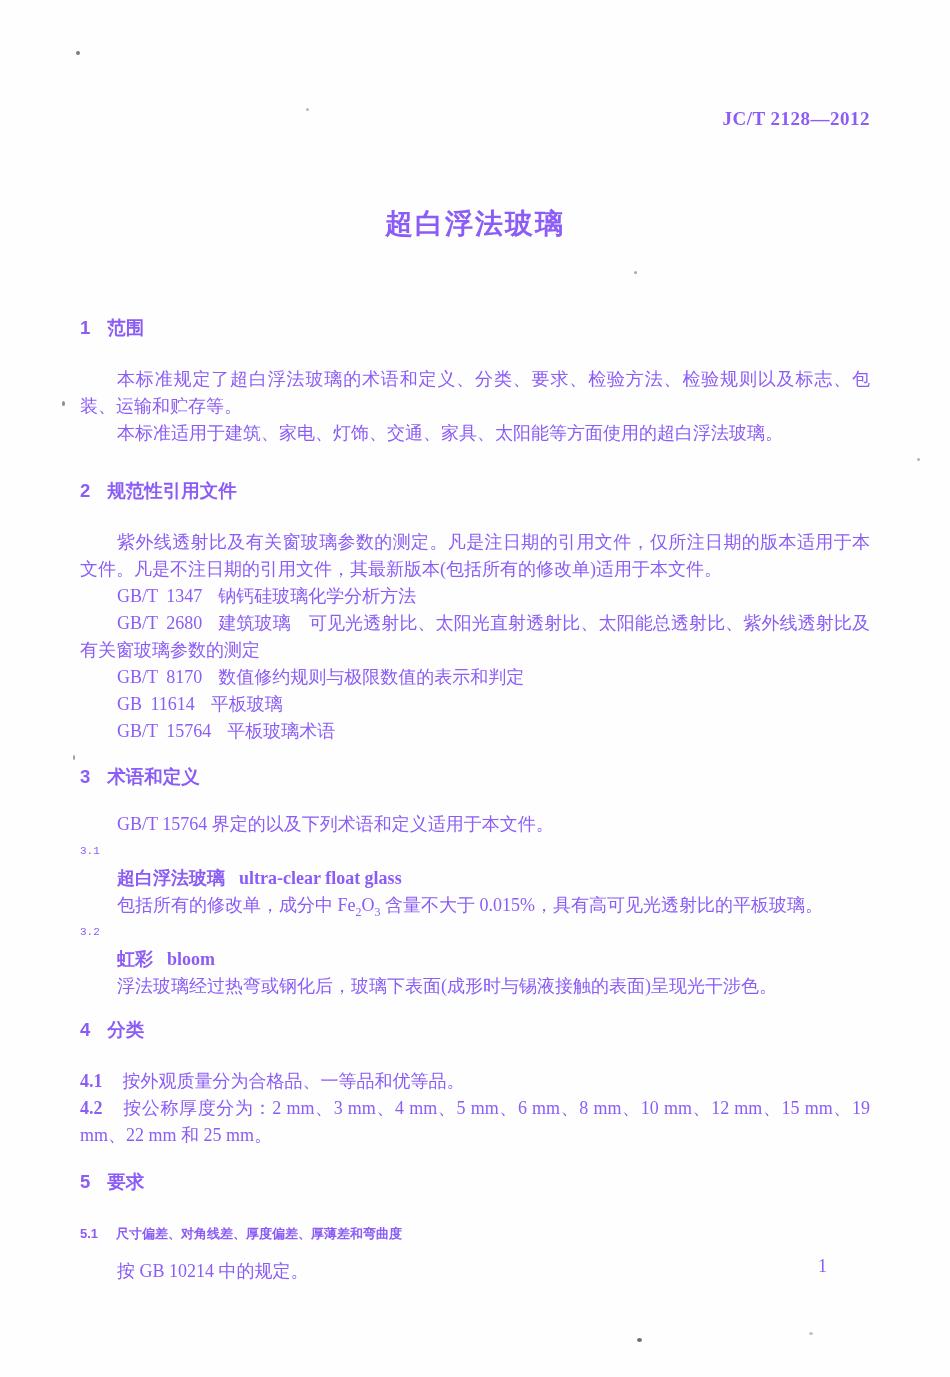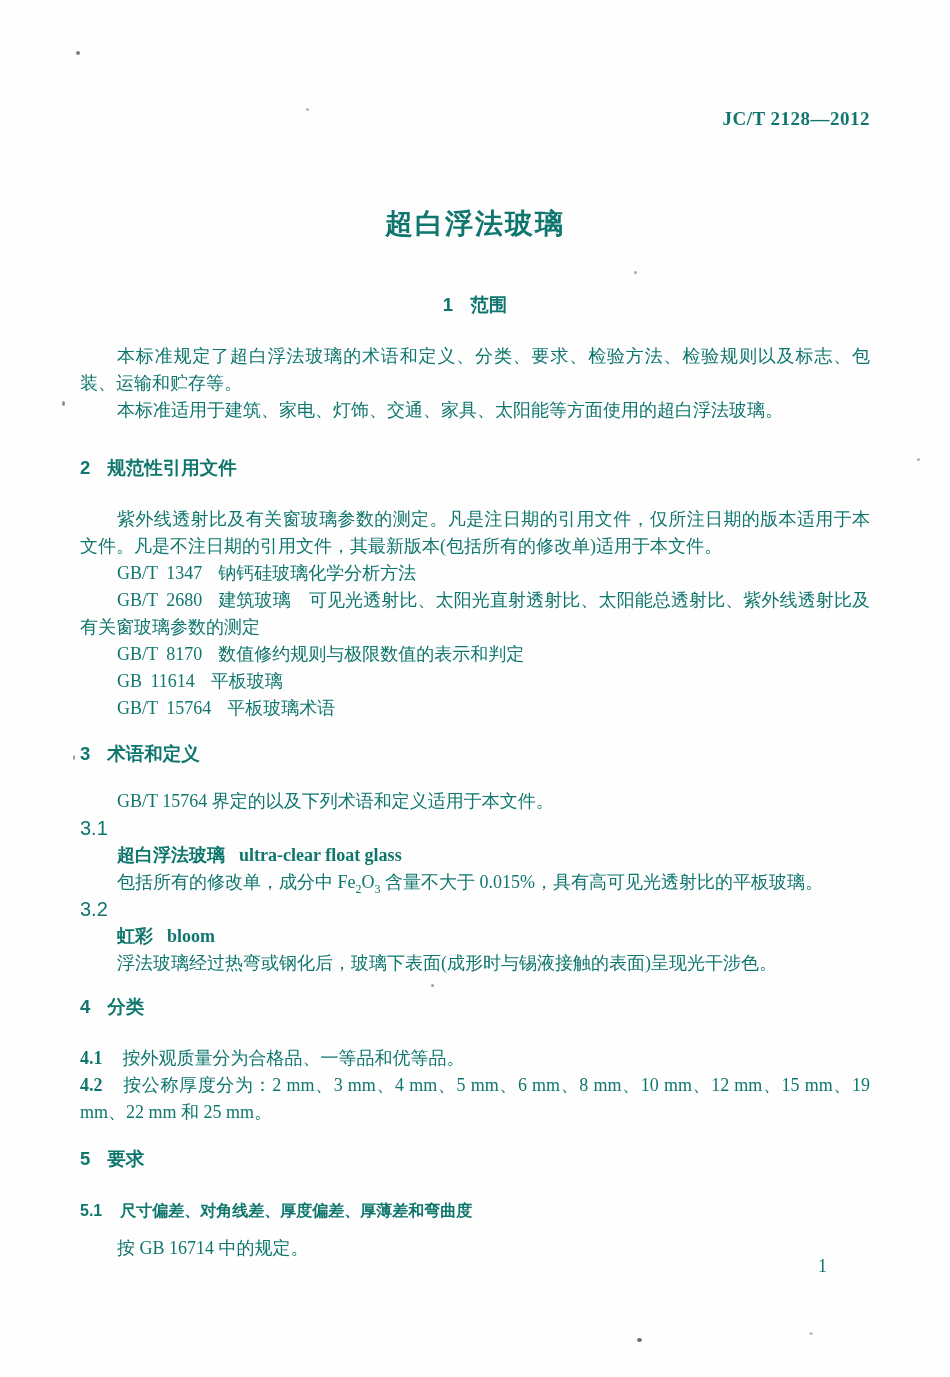--- a/index.html
+++ b/index.html
@@ -3,21 +3,21 @@
 <meta charset="utf-8">
 <style>
   html, body { margin: 0; padding: 0; background: #ffffff; }
   .page {
     position: relative;
     width: 950px;
     height: 1377px;
     background: #fefefe;
     overflow: hidden;
     font-family: "Liberation Serif", "DejaVu Serif", serif;
-    color: #0f766e;
+    color: #8b5cf6;
   }
   .content {
     position: absolute;
     left: 80px;
     top: 0;
     width: 790px;
   }
   .doc-code {
     margin-top: 108px;
     text-align: right;
@@ -47,45 +47,45 @@
   p { margin: 0; font-size: 18px; line-height: 27px; }
   .indent { text-indent: 37px; }
   .justify { text-align: justify; }
   .ref { text-indent: 37px; }
   .ref-code {
     margin-right: 16px;
     word-spacing: 4px;
     white-space: nowrap;
   }
   .clause-num {
-    font-family: Liberation Sans, sans-serif;
-    font-size: 20px;
+    font-family: Liberation Mono, monospace;
+    font-size: 11px;
     line-height: 27px;
   }
   .term-line { text-indent: 37px; font-weight: bold; }
   .term-cn {
     font-family: "Liberation Sans", "DejaVu Sans", sans-serif;
     margin-right: 14px;
   }
   .term-en { font-family: "Liberation Serif", "DejaVu Serif", serif; }
   .num-item .item-num {
     font-family: Liberation Serif, serif;
     font-weight: bold;
     margin-right: 20px;
     white-space: nowrap;
   }
   .subheading {
     font-family: "Liberation Sans", "DejaVu Sans", sans-serif;
     font-weight: bold;
-    font-size: 16px;
+    font-size: 13px;
     line-height: 24px;
   }
   .subheading .item-num { margin-right: 18px; }
   sub { font-size: 12px; line-height: 0; }
-  #h-s1 { margin-top: 49px; text-align: center; }
+  #h-s1 { margin-top: 72px; }
   #p-s1a { margin-top: 26px; }
   #h-s2 { margin-top: 32px; }
   #p-s2a { margin-top: 26px; }
   #h-s3 { margin-top: 20px; }
   #p-intro { margin-top: 22px; }
   #h-s4 { margin-top: 18px; }
   #p-41 { margin-top: 26px; }
   #h-s5 { margin-top: 21px; }
   #h-s51 { margin-top: 28px; }
   #p-51 { margin-top: 12px; }
@@ -142,19 +142,19 @@
     <p class="clause-num">3.2</p>
     <p class="term-line"><span class="term-cn">虹彩</span><span class="term-en">bloom</span></p>
     <p class="indent">浮法玻璃经过热弯或钢化后，玻璃下表面(成形时与锡液接触的表面)呈现光干涉色。</p>
 
     <p class="sec" id="h-s4"><span class="sec-num">4</span><span>分类</span></p>
     <p class="num-item" id="p-41"><span class="item-num">4.1</span><span>按外观质量分为合格品、一等品和优等品。</span></p>
     <p class="num-item justify"><span class="item-num">4.2</span><span>按公称厚度分为：2 mm、3 mm、4 mm、5 mm、6 mm、8 mm、10 mm、12 mm、15 mm、19 mm、22 mm 和 25 mm。</span></p>
 
     <p class="sec" id="h-s5"><span class="sec-num">5</span><span>要求</span></p>
     <p class="subheading" id="h-s51"><span class="item-num">5.1</span><span>尺寸偏差、对角线差、厚度偏差、厚薄差和弯曲度</span></p>
-    <p class="indent" id="p-51">按 GB 16714 中的规定。</p>
+    <p class="indent" id="p-51">按 GB 10214 中的规定。</p>
 
   </div>
 
   <div class="page-num">1</div>
 
 </div>
 
 </body></html>

